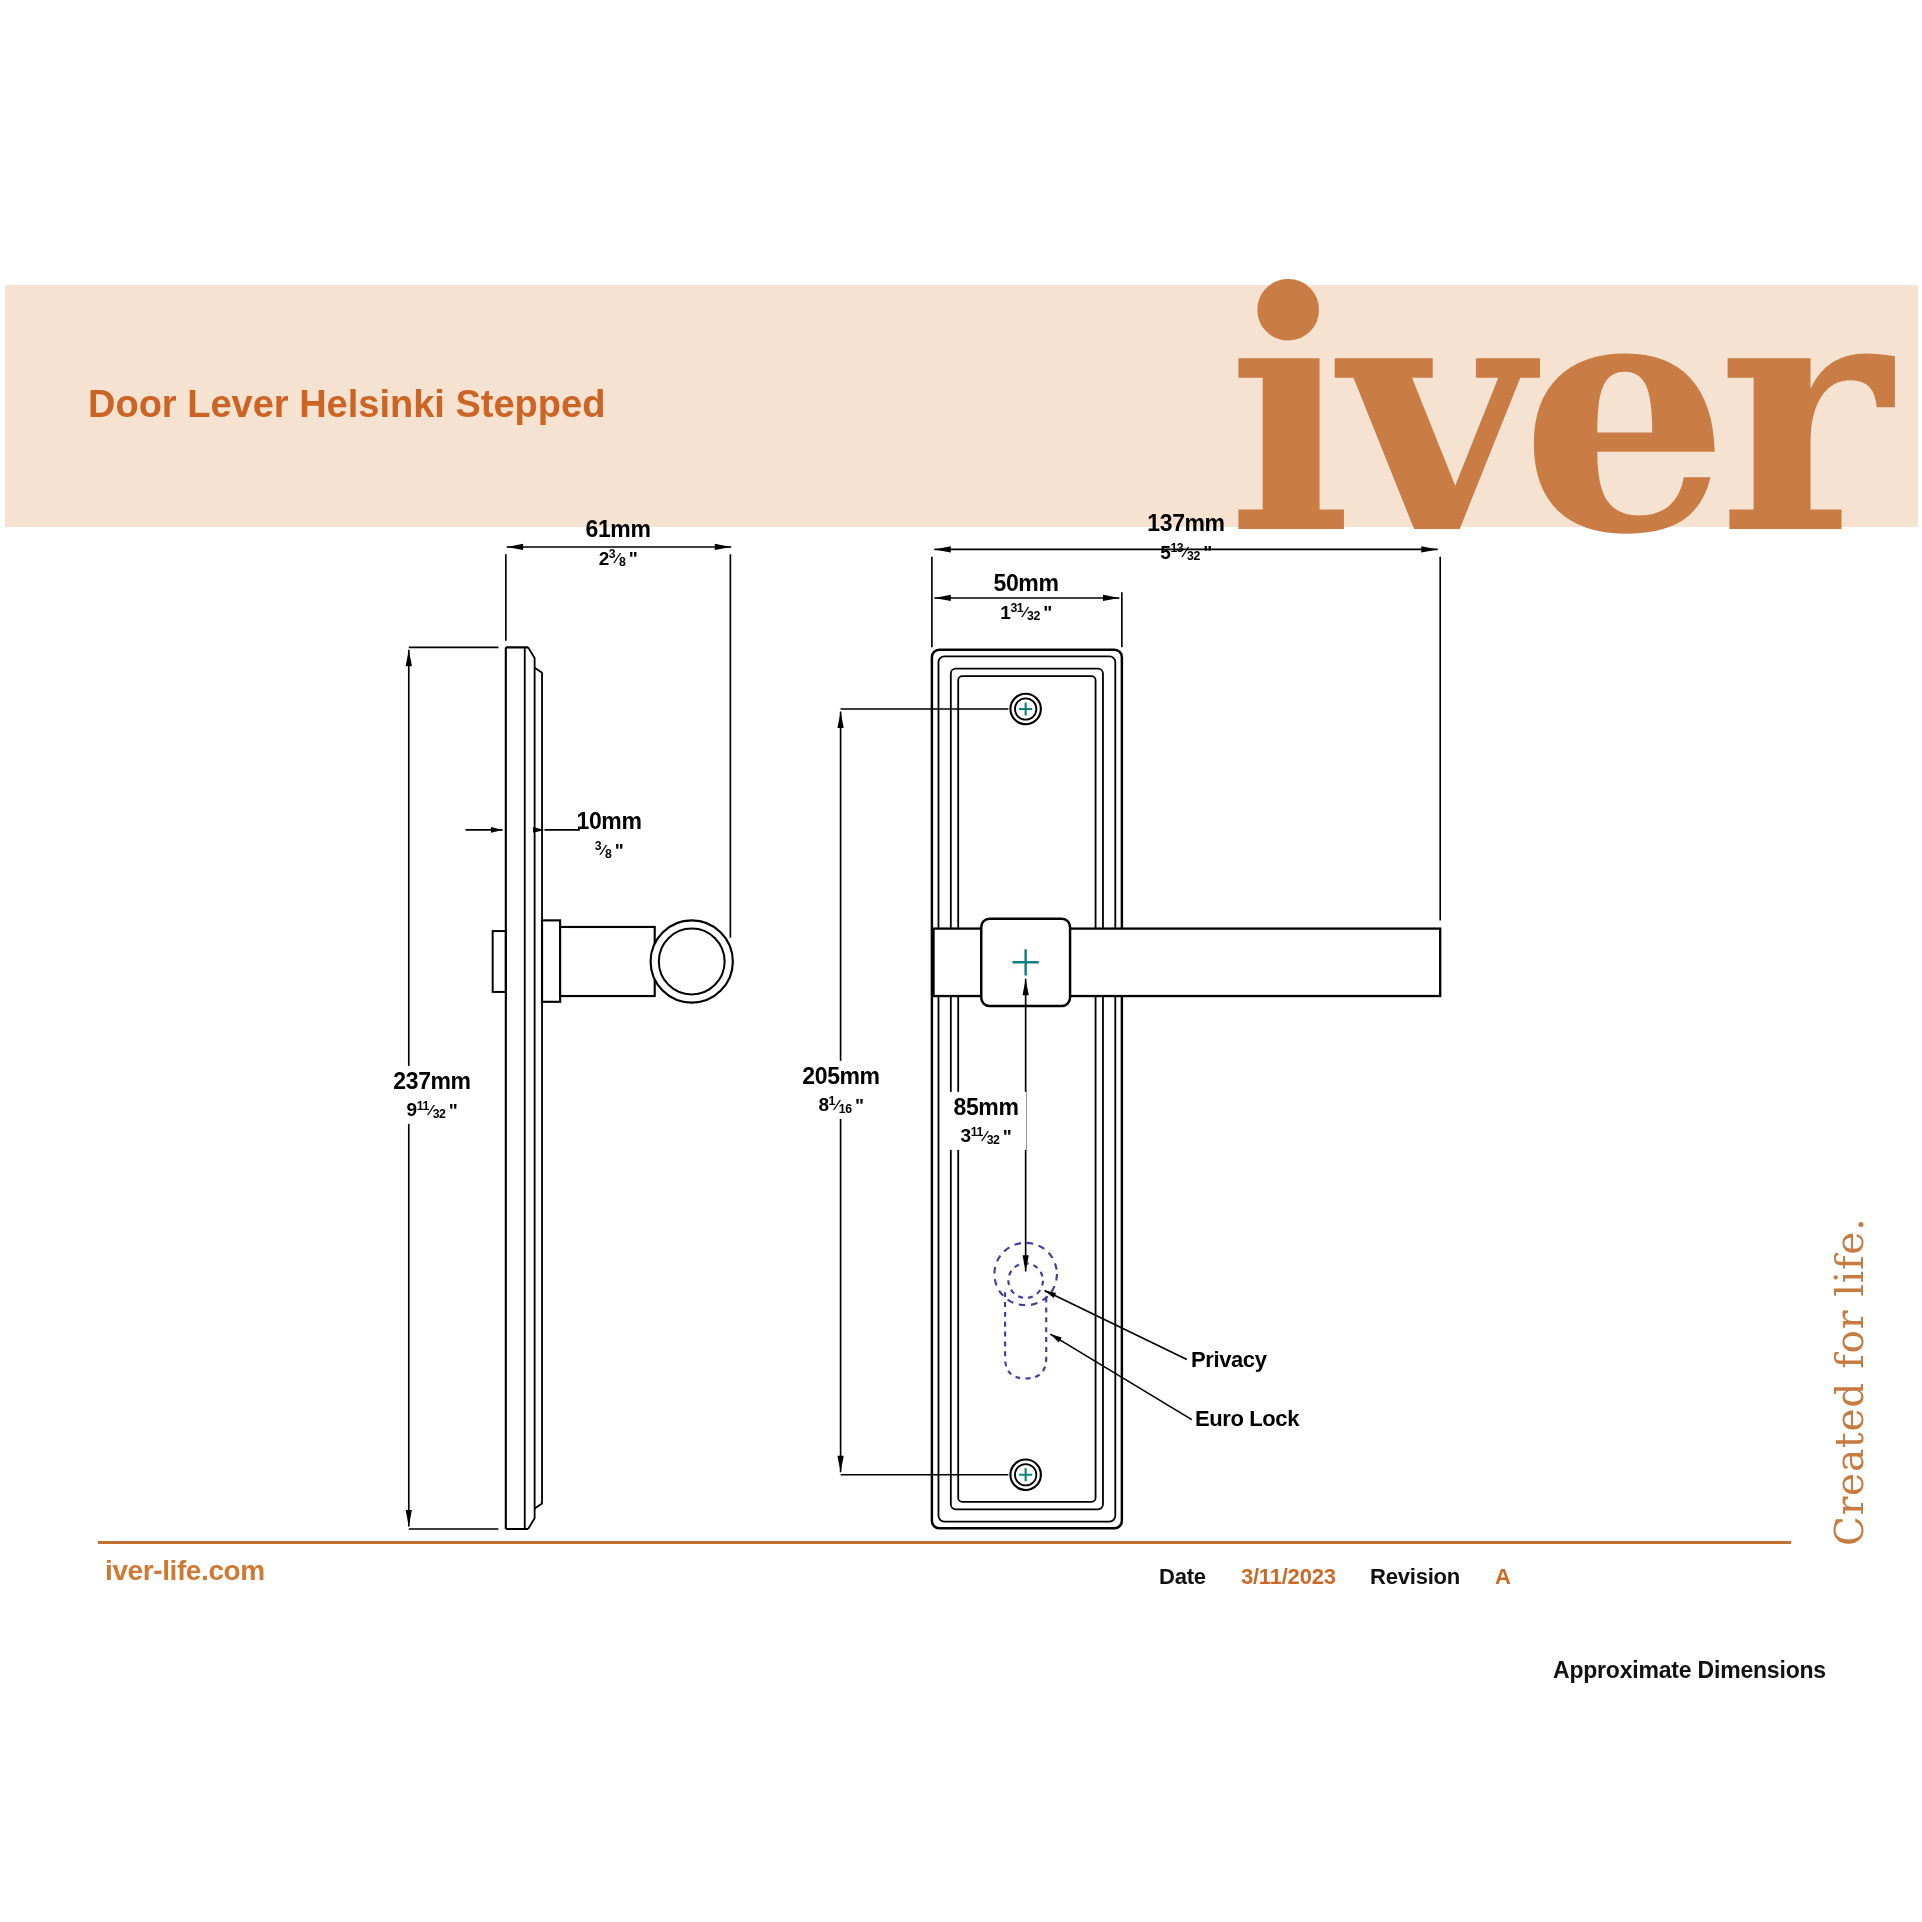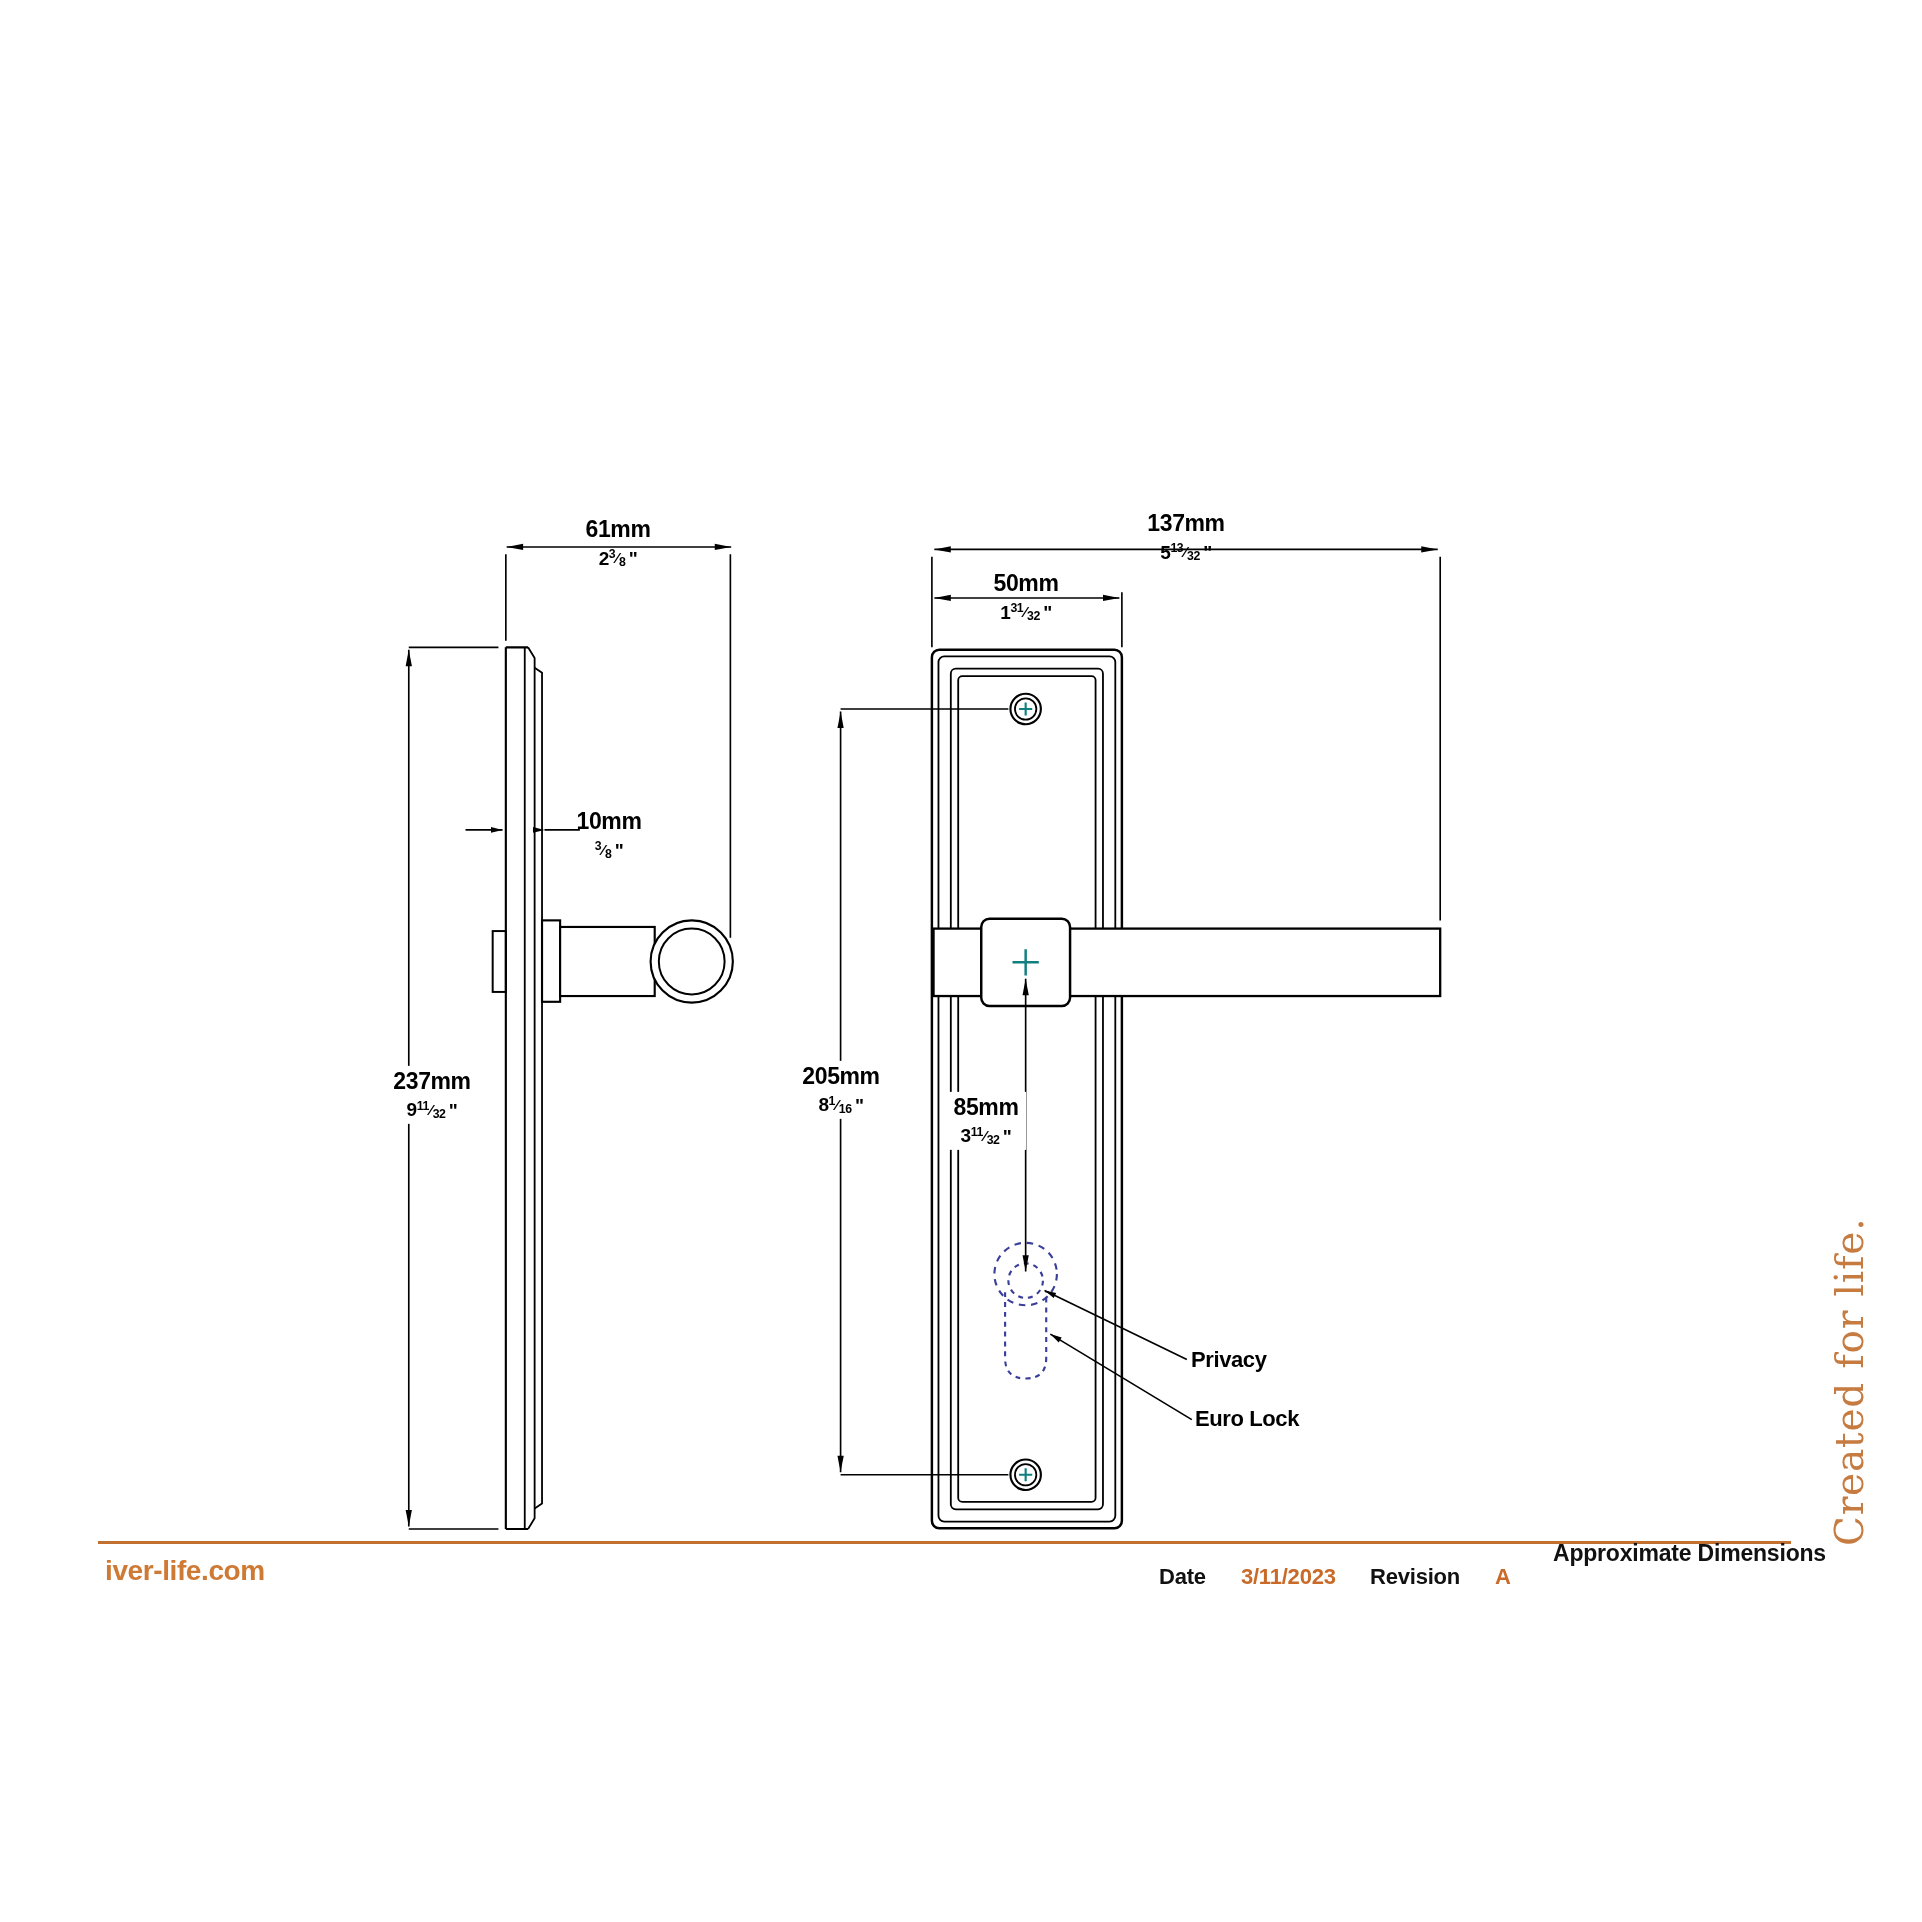--- a/index.html
+++ b/index.html
@@ -29,32 +29,36 @@
   
   .divider{position:absolute;left:98px;top:1541px;width:1693px;height:3.3px;
            background:var(--divider_orange,#C1702F);}
   .website{position:absolute;left:96px;top:1555px;font-size:28px;font-weight:bold;
            color:var(--footer_orange,#CE7A35);letter-spacing:-0.4px;margin-left:9px;}
   .meta{position:absolute;top:1564px;font-size:22px;font-weight:bold;color:#111;
         display:inline-flex;gap:21px;letter-spacing:-0.2px;white-space:nowrap;}
   .meta .val{color:var(--accent_orange,#C96A28);margin-left:14px;}
   .meta-date{left:1159px;}
   .meta-rev{left:1370px;}
-  .approx{position:absolute;left:1553px;top:1540px;font-size:23px;font-weight:bold;
+  .approx{position:absolute;left:1553px;top:1657px;font-size:23px;font-weight:bold;
           color:#111;letter-spacing:-0.2px;white-space:nowrap;}
   .tagline{position:absolute;left:1827px;top:1140px;height:406px;
            writing-mode:vertical-rl;transform:rotate(180deg);
            font-family:"DejaVu Serif",serif;font-size:39px;
            color:var(--tagline_orange,#C67B41);letter-spacing:0.8px;}
 </style>
 </head>
 <body>
 
 <div class="page">
 
+  <div class="banner">
+    <div class="title">Door Lever Helsinki Stepped</div>
+    <div class="logo">iver</div>
+  </div>
 
   <svg class="draw-svg" width="1923" height="1923" viewBox="0 0 2338 2338">
     <defs>
       <marker id="dimArrow" markerUnits="userSpaceOnUse" markerWidth="24" markerHeight="12" refX="22" refY="5" orient="auto-start-reverse">
         <path d="M22,5 L2,1.2 L2,8.8 Z" fill="#000"></path>
       </marker>
       <marker id="leadArrow" markerUnits="userSpaceOnUse" markerWidth="18" markerHeight="10" refX="16" refY="4" orient="auto">
         <path d="M16,4 L2,0.5 L2,7.5 Z" fill="#000"></path>
       </marker>
     </defs>

